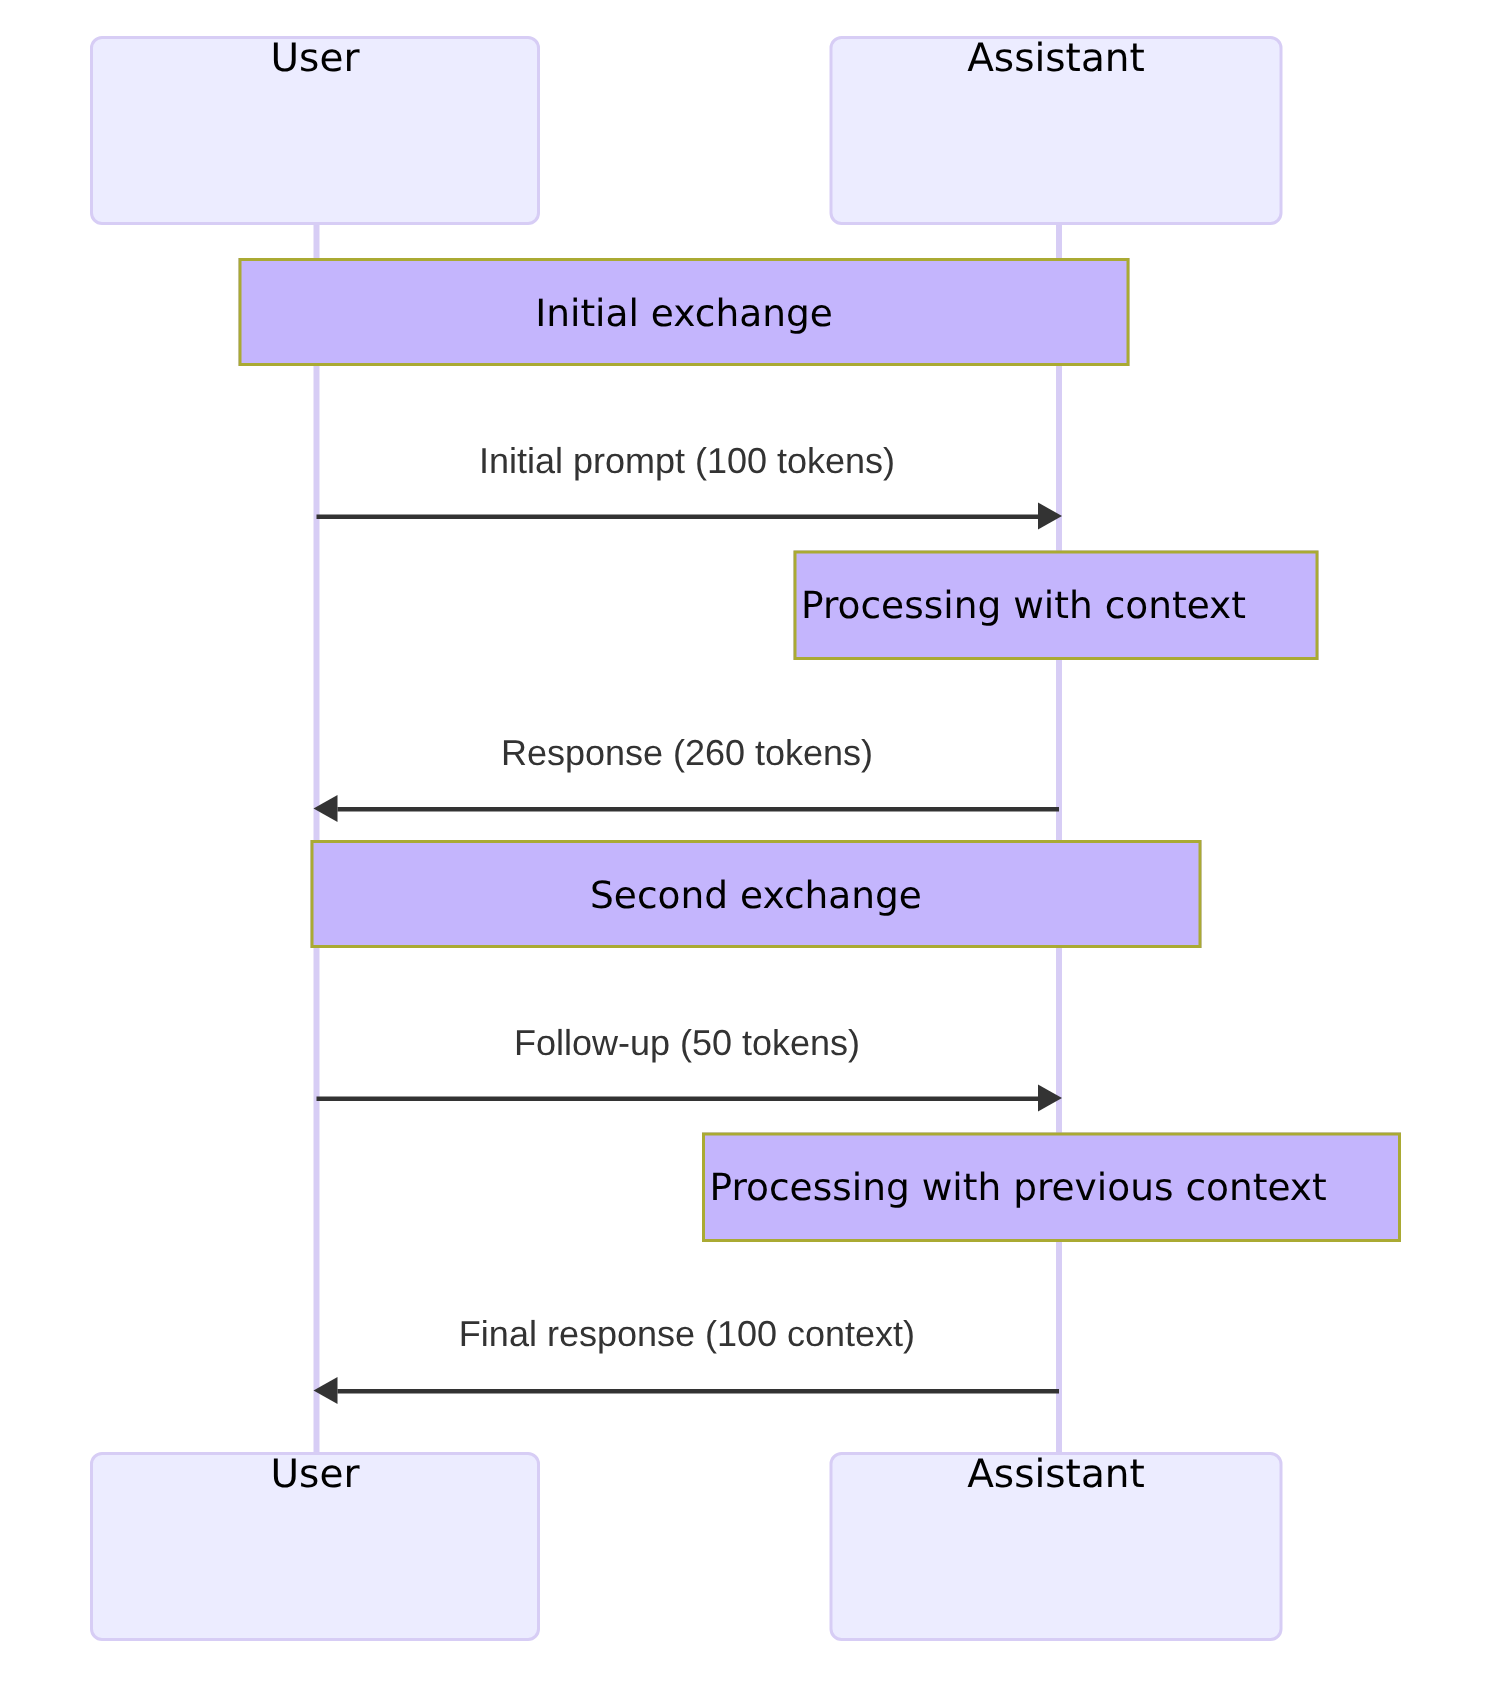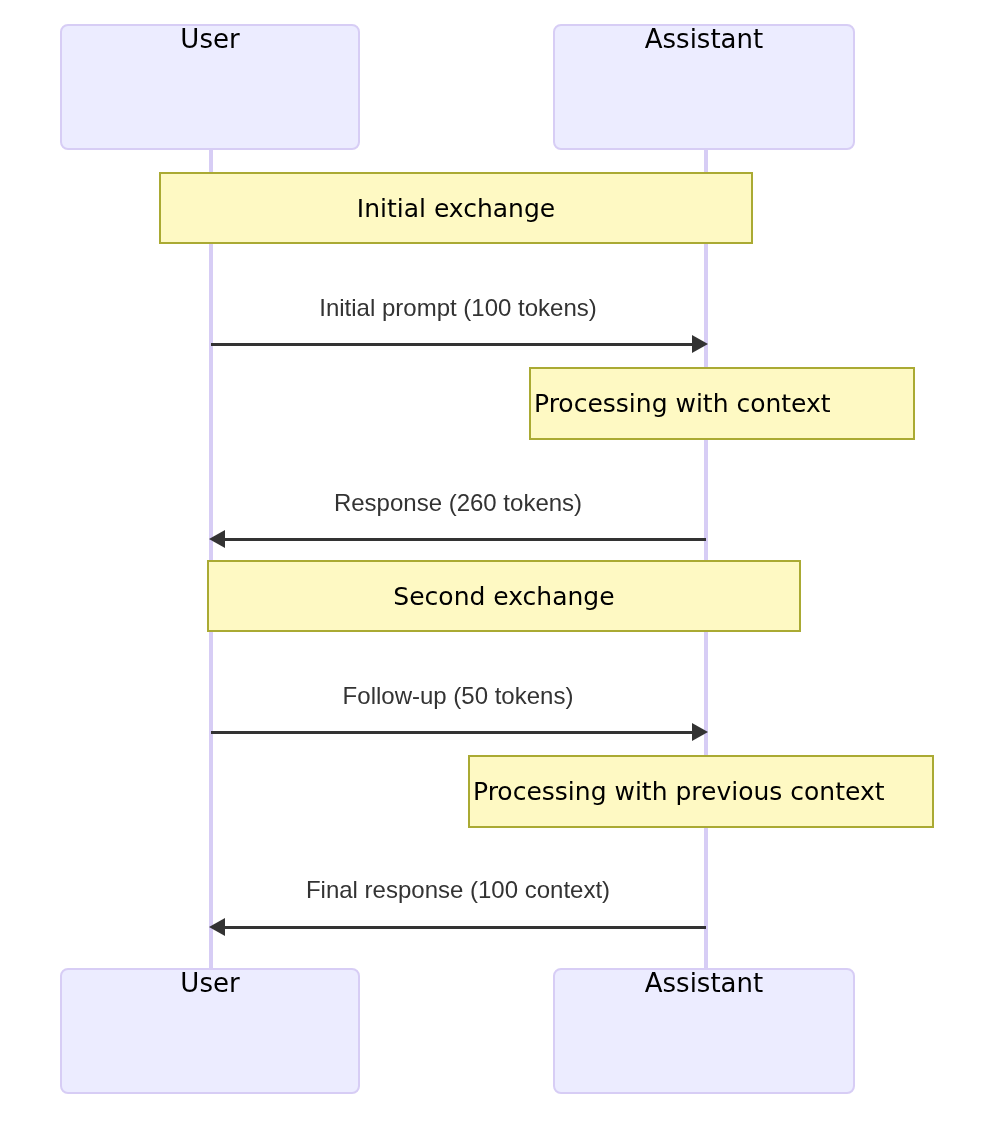--- a/index.html
+++ b/index.html
@@ -42,21 +42,21 @@
   .lifeline {
     position: absolute;
     width: 4px;
     background: #d7cdf5;
   }
 
   
   .note-box {
     position: absolute;
     box-sizing: border-box;
-    background: #fef9c3;
+    background: #c4b5fd;
     border: 2px solid #aaaa33;
     display: flex;
     align-items: center;
   }
   .note-box.center { justify-content: center; }
   .note-box.left   { justify-content: flex-start; }
   .note-label {
     font-size: 25px;
     color: #000000;
     font-family: "DejaVu Sans", "Liberation Sans", sans-serif;
@@ -110,21 +110,21 @@
   </div>
 
   <div class="note-box center" style="left:159px; top:172px; width:594px; height:72px;">
     <span class="note-label">Initial exchange</span>
   </div>
 
   <div class="msg-label" style="left:458px; top:296px;">Initial prompt (100 tokens)</div>
   <div class="msg" style="left:211px; top:343px; width:481px;"></div>
   <div class="arrowhead right" style="left:692px; top:335px;"></div>
 
-  <div class="note-box left" style="left:529px; top:367px; width:386px; height:73px;">
+  <div class="note-box left" style="left:529px; top:367px; width:350px; height:73px;">
     <span class="note-label" style="padding-left:3px;">Processing with context</span>
   </div>
 
   <div class="msg-label" style="left:458px; top:491px;">Response (260 tokens)</div>
   <div class="msg" style="left:225px; top:538px; width:481px;"></div>
   <div class="arrowhead left" style="left:209px; top:530px;"></div>
 
   <div class="note-box center" style="left:159px; top:560px; width:594px; height:72px;margin-left:48px;">
     <span class="note-label">Second exchange</span>
   </div>

